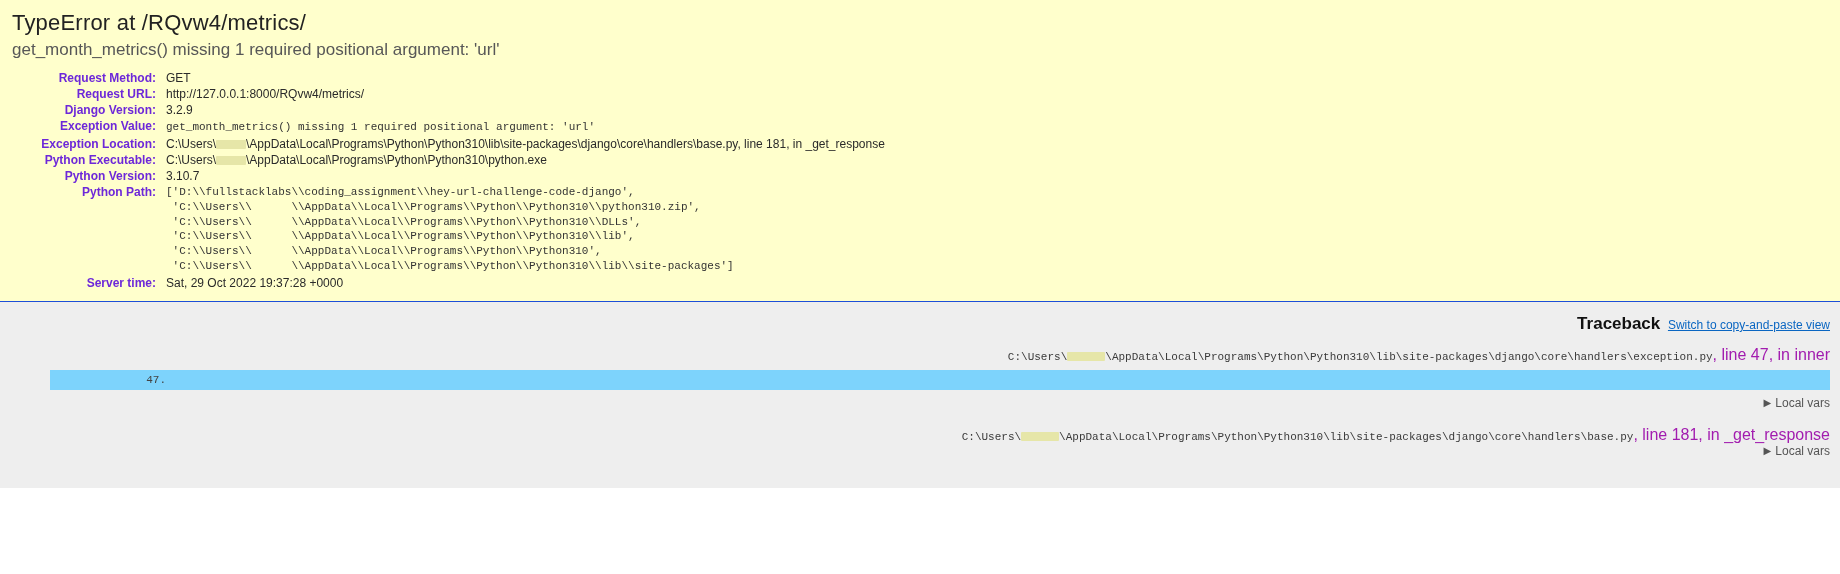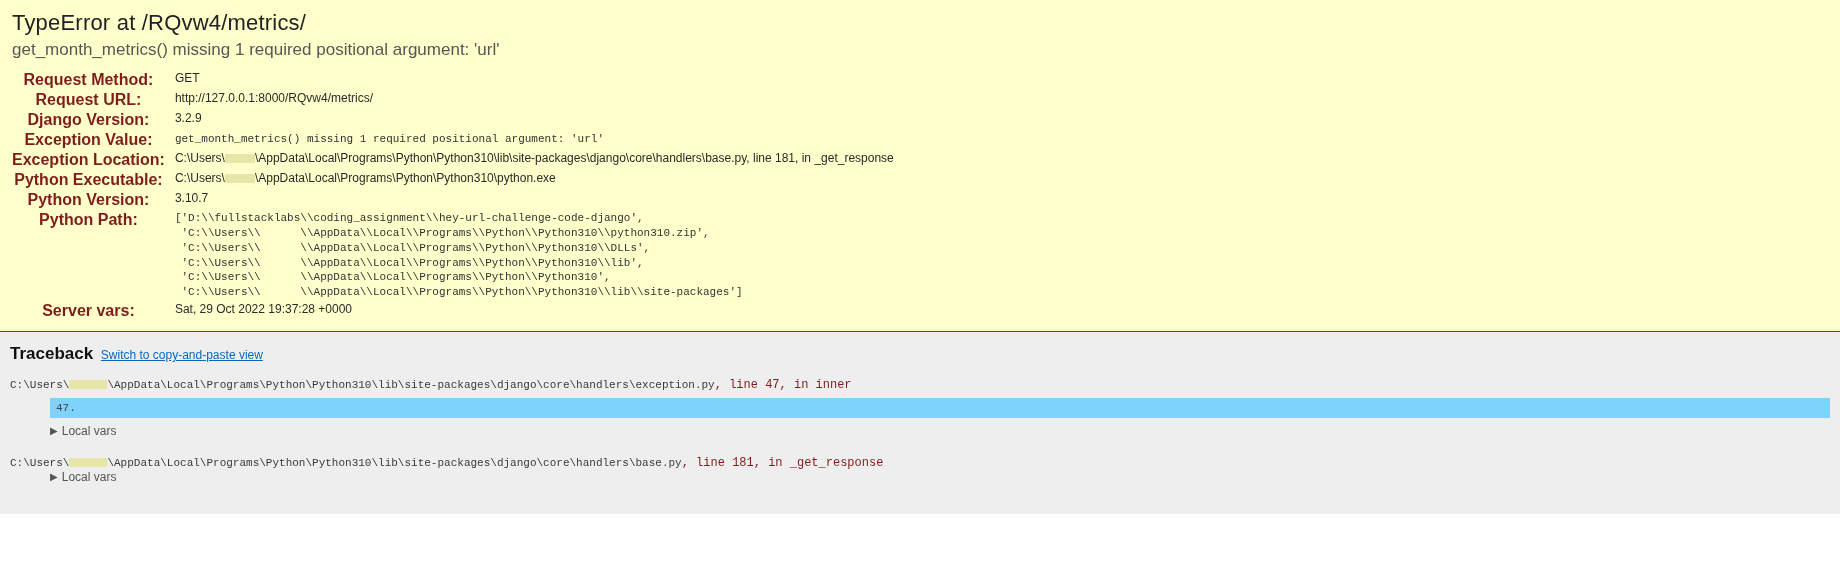--- a/index.html
+++ b/index.html
@@ -27,27 +27,27 @@
     margin: 0 0 10px 0;
     font-size: 17px;
     font-weight: 400;
     color: #575757;
   }
   table.meta {
     border-collapse: collapse;
     margin-left: 0;
   }
   table.meta th {
-    text-align: center;
+    text-align: right;
     vertical-align: top;
     padding: 1px 6px 1px 0;
     font-weight: 700;
-    color: #7f1d1d;
+    color: #6d28d9;
     white-space: nowrap;
-    font-size: 16px;
+    font-size: 12px;
     width: 150px;
   }
   table.meta td {
     padding: 1px 4px;
     vertical-align: top;
     font-size: 12px;
     color: #2a2a2a;
   }
   .mono {
     font-family: Consolas, "Courier New", monospace;
@@ -61,20 +61,21 @@
     height: 9px;
     min-width: 30px;
     background: #e6e6a8;
     vertical-align: -1px;
     border-radius: 1px;
   }
 
   #traceback-area {
     background: #eeeeee;
     padding: 12px 10px 14px 10px;
+    text-align: right;
   }
   #traceback-area h2 {
     display: inline;
     margin: 0 4px 0 0;
     font-size: 17px;
     font-weight: 700;
     color: #111;
   }
   a.switch {
     color: #0a66c2;
@@ -87,23 +88,23 @@
     padding: 0;
     margin: 12px 0 0 0;
   }
   ul.frames > li { margin-bottom: 16px; }
   .frame-path {
     font-family: Consolas, "Courier New", monospace;
     font-size: 11px;
     color: #3a3a3a;
   }
   .frame-tail {
-    font-family: Liberation Mono, monospace;
-    font-size: 12px;
-    color: #7f1d1d;
+    font-family: Liberation Sans, sans-serif;
+    font-size: 16px;
+    color: #a21caf;
   }
   .codeline {
     margin: 6px 0 6px 40px;
     padding: 4px 6px;
     background: #7dd3fc;
     font-family: Consolas, "Courier New", monospace;
     font-size: 11px;
     color: #333;
     display: flex;
   }
@@ -175,21 +176,21 @@
       <td>
             <div class="mono">['D:\\fullstacklabs\\coding_assignment\\hey-url-challenge-code-django',
  'C:\\Users\\      \\AppData\\Local\\Programs\\Python\\Python310\\python310.zip',
  'C:\\Users\\      \\AppData\\Local\\Programs\\Python\\Python310\\DLLs',
  'C:\\Users\\      \\AppData\\Local\\Programs\\Python\\Python310\\lib',
  'C:\\Users\\      \\AppData\\Local\\Programs\\Python\\Python310',
  'C:\\Users\\      \\AppData\\Local\\Programs\\Python\\Python310\\lib\\site-packages']</div>
           </td>
     </tr>
     <tr>
-      <th>Server vars:</th>
+      <th>Server time:</th>
       <td>Sat, 29 Oct 2022 19:37:28 +0000</td>
     </tr>
   </tbody>
     </table>
 </div>
 
 <div id="traceback-area">
   <h2>Traceback</h2>
   <a class="switch">Switch to copy-and-paste view</a>
 

